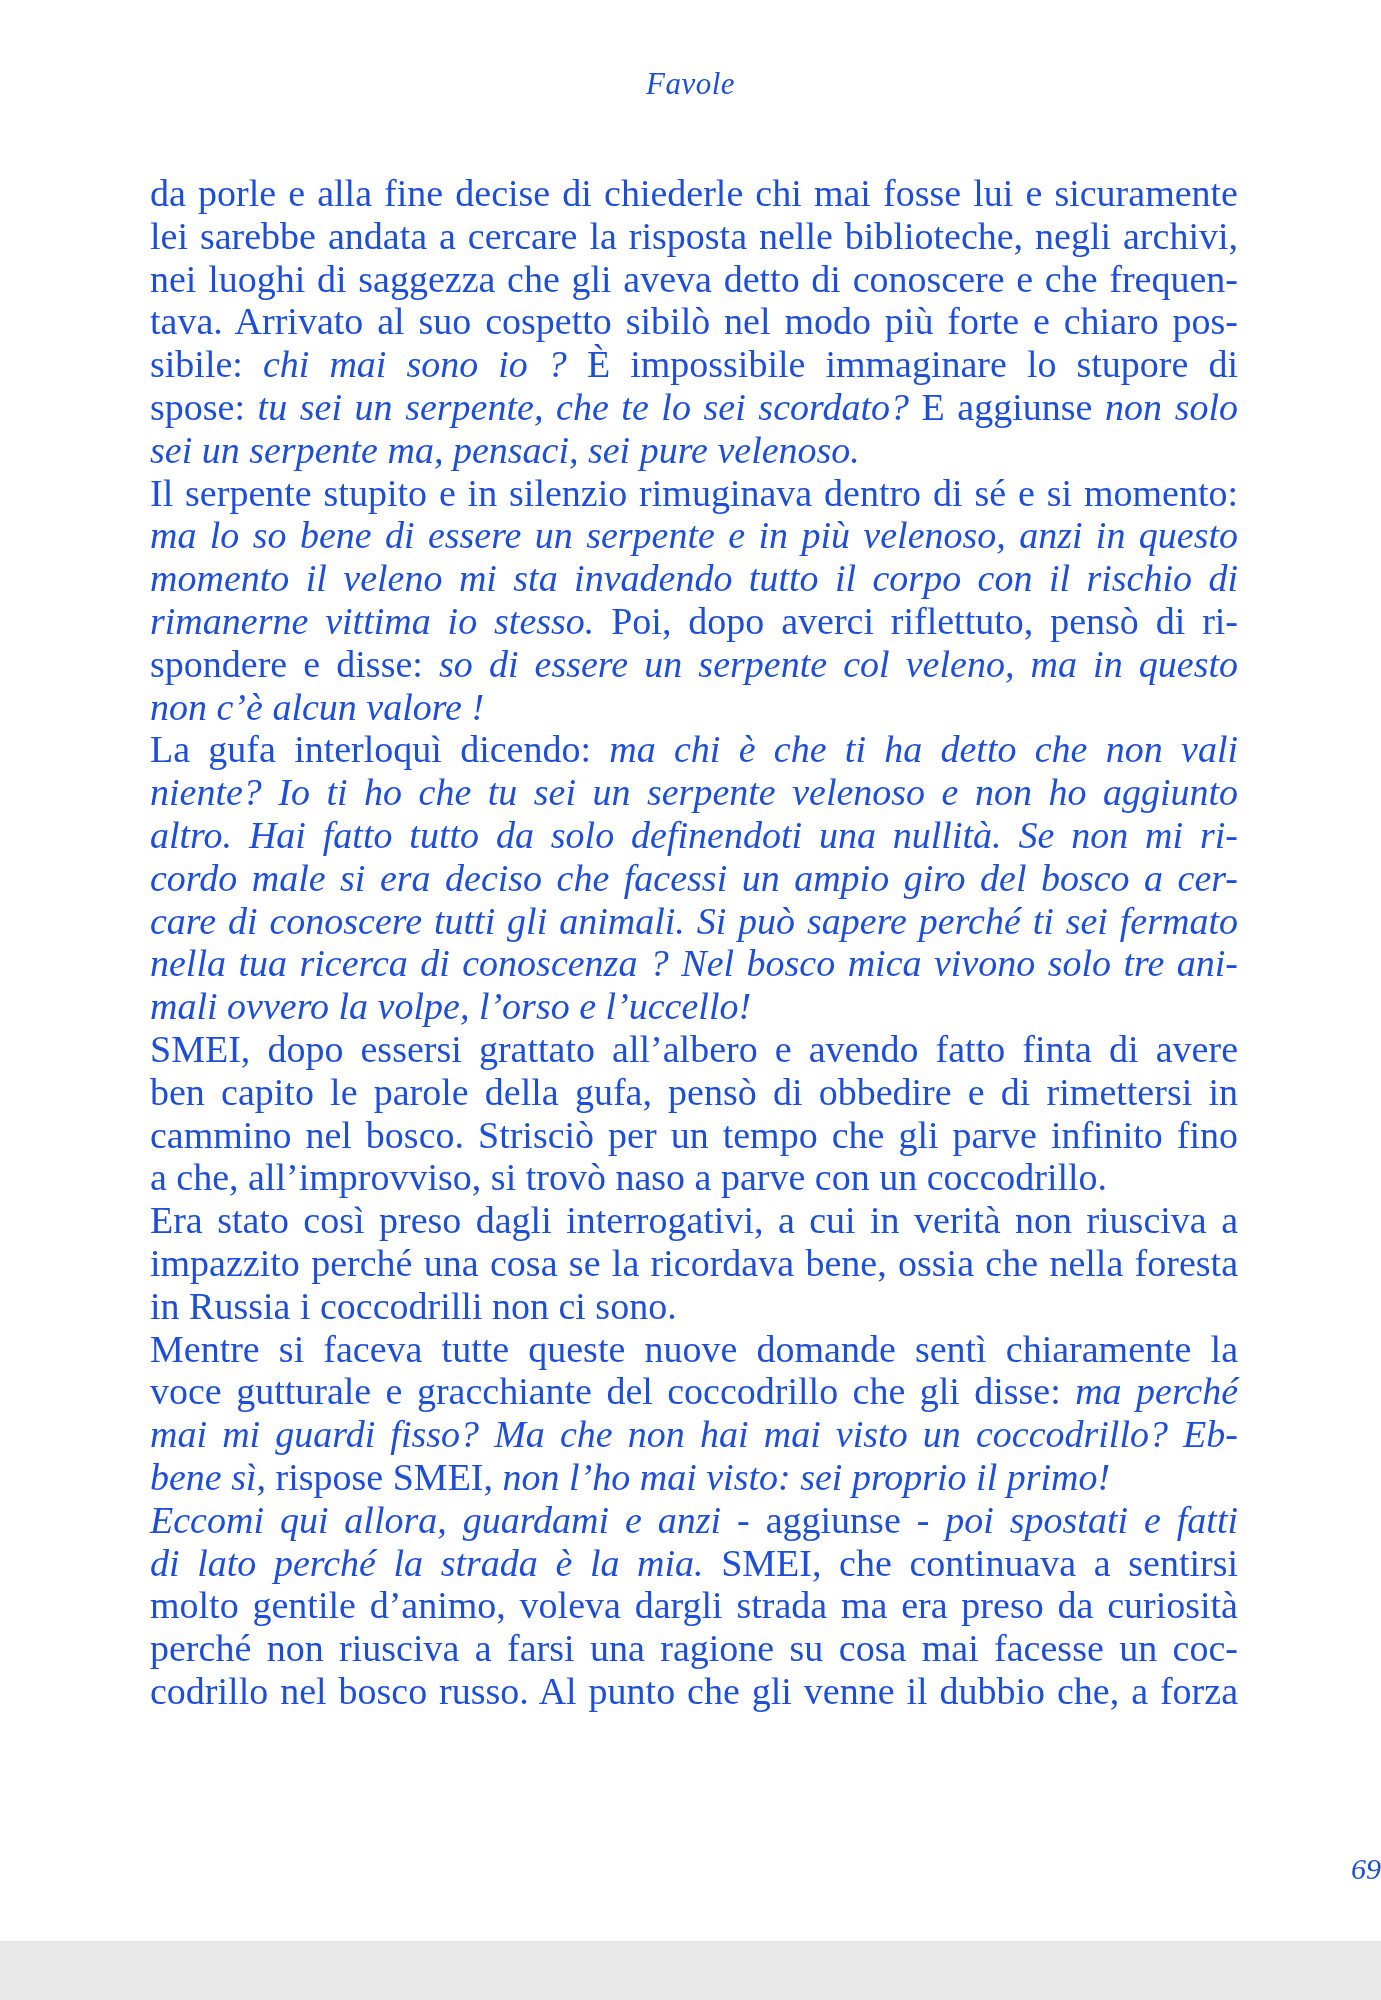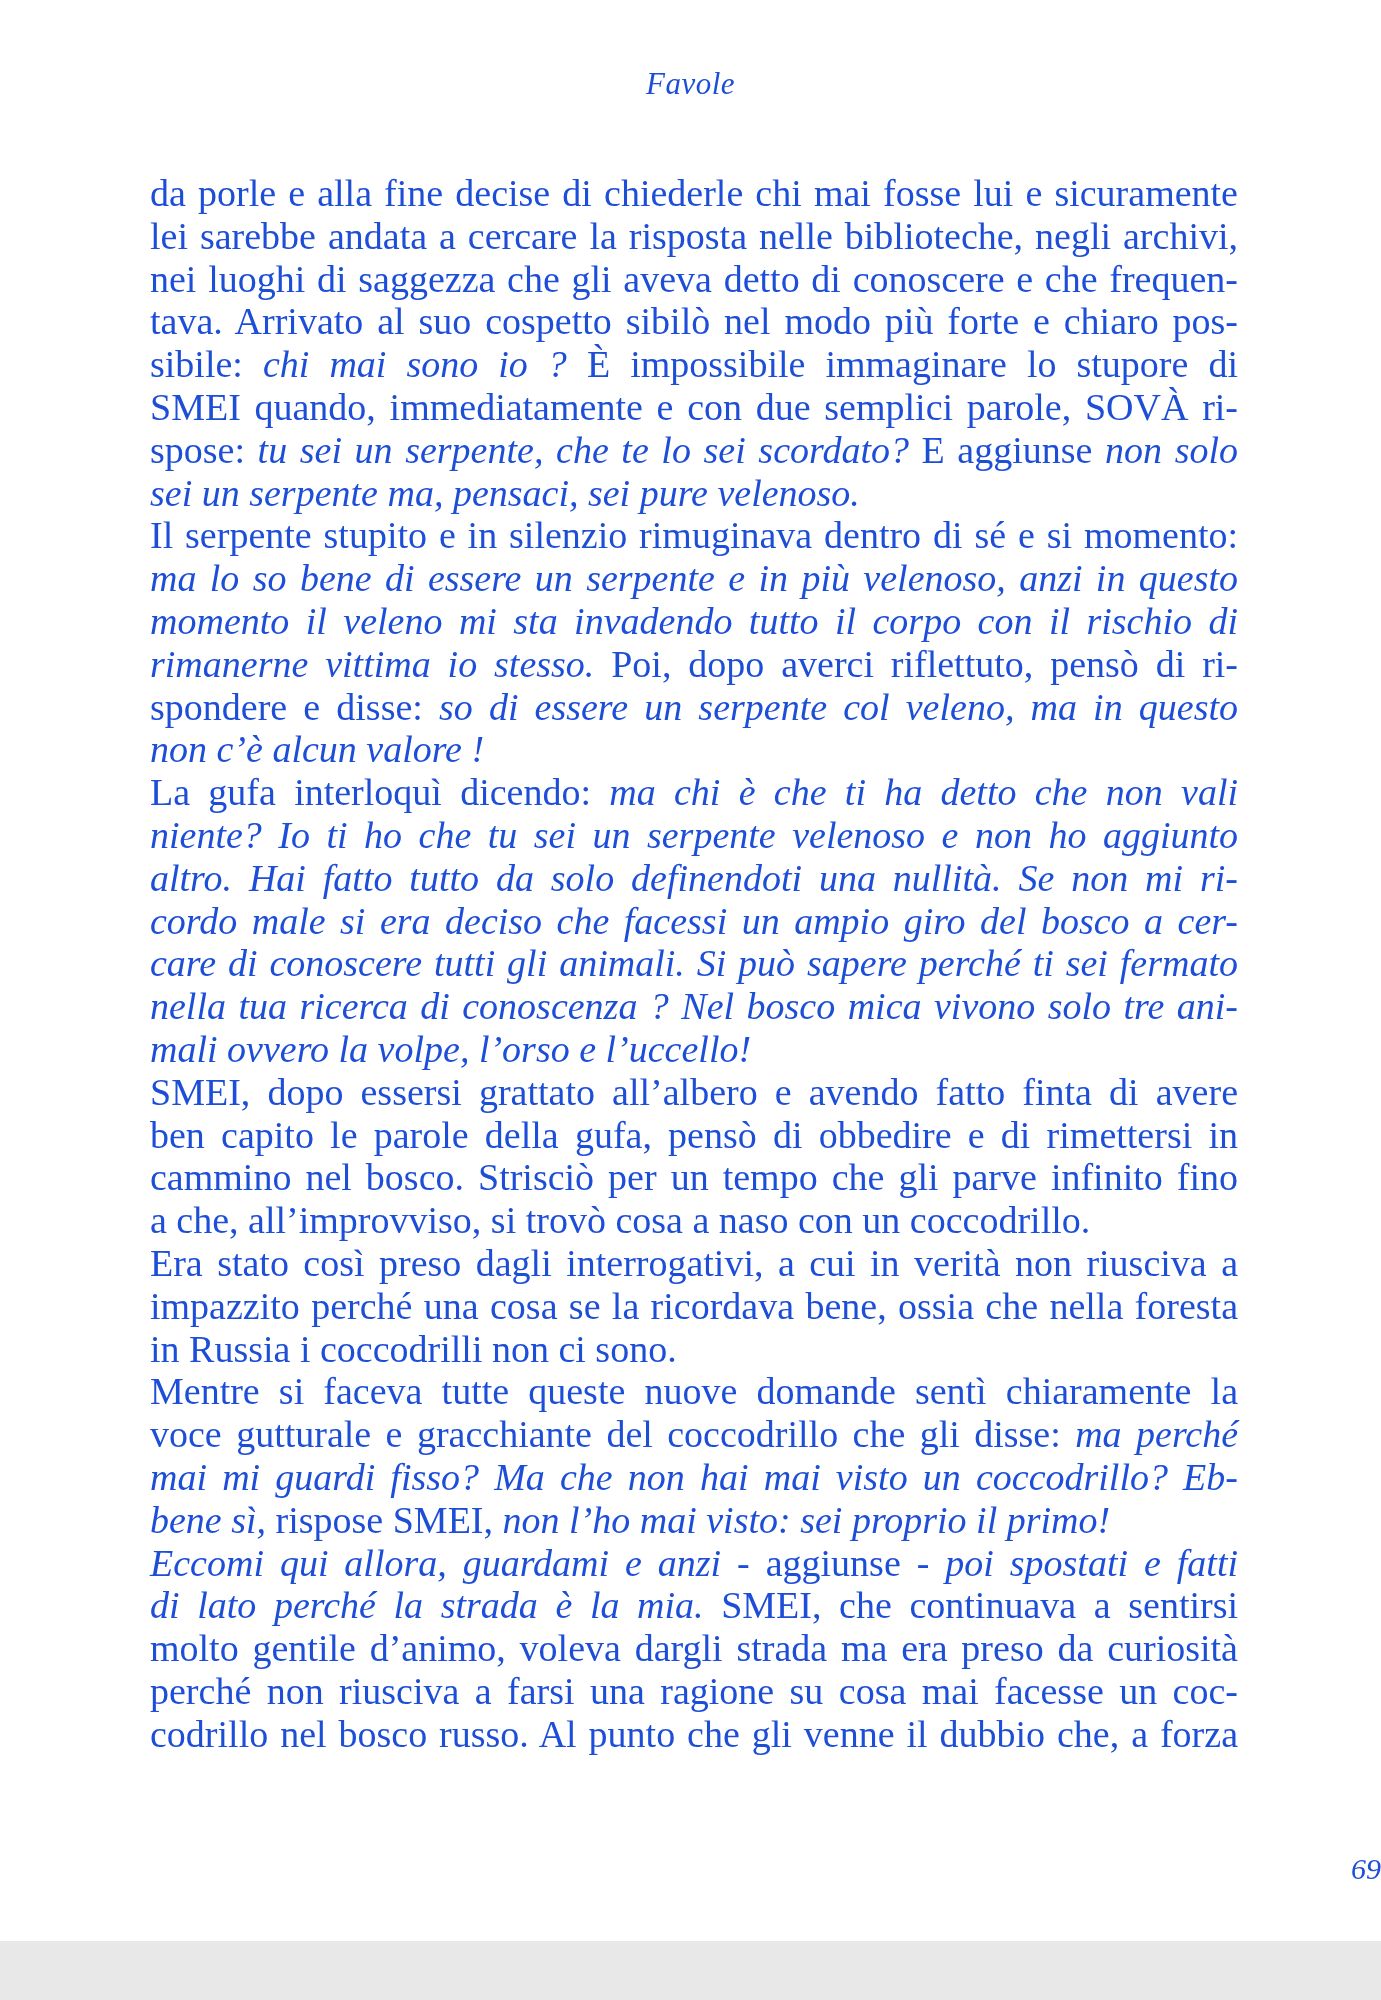--- a/index.html
+++ b/index.html
@@ -60,40 +60,39 @@
 
 <div class="page">
   <div class="running-header">Favole</div>
 
   <div class="body-text">
       <div class="line"><span>da porle e alla fine decise di chiederle chi mai fosse lui e sicuramente</span></div>
       <div class="line"><span>lei sarebbe andata a cercare la risposta nelle biblioteche, negli archivi,</span></div>
       <div class="line"><span>nei luoghi di saggezza che gli aveva detto di conoscere e che frequen-</span></div>
       <div class="line"><span>tava. Arrivato al suo cospetto sibilò nel modo più forte e chiaro pos-</span></div>
       <div class="line"><span>sibile: </span><span class="it">chi mai sono io ? </span><span>È impossibile immaginare lo stupore di</span></div>
-      <div class="line"><span>SMEI quando, immediatamente e con due semplici parole, SOVÀ ri-</span></div>
       <div class="line"><span>spose: </span><span class="it">tu sei un serpente, che te lo sei scordato? </span><span>E aggiunse </span><span class="it">non solo</span></div>
       <div class="line end"><span class="it">sei un serpente ma, pensaci, sei pure velenoso.</span></div>
       <div class="line"><span>Il serpente stupito e in silenzio rimuginava dentro di sé e si momento:</span></div>
       <div class="line"><span class="it">ma lo so bene di essere un serpente e in più velenoso, anzi in questo</span></div>
       <div class="line"><span class="it">momento il veleno mi sta invadendo tutto il corpo con il rischio di</span></div>
       <div class="line"><span class="it">rimanerne vittima io stesso. </span><span>Poi, dopo averci riflettuto, pensò di ri-</span></div>
       <div class="line"><span>spondere e disse: </span><span class="it">so di essere un serpente col veleno, ma in questo</span></div>
       <div class="line end"><span class="it">non c’è alcun valore !</span></div>
       <div class="line"><span>La gufa interloquì dicendo: </span><span class="it">ma chi è che ti ha detto che non vali</span></div>
       <div class="line"><span class="it">niente? Io ti ho che tu sei un serpente velenoso e non ho aggiunto</span></div>
       <div class="line"><span class="it">altro. Hai fatto tutto da solo definendoti una nullità. Se non mi ri-</span></div>
       <div class="line"><span class="it">cordo male si era deciso che facessi un ampio giro del bosco a cer-</span></div>
       <div class="line"><span class="it">care di conoscere tutti gli animali. Si può sapere perché ti sei fermato</span></div>
       <div class="line"><span class="it">nella tua ricerca di conoscenza ? Nel bosco mica vivono solo tre ani-</span></div>
       <div class="line end"><span class="it">mali ovvero la volpe, l’orso e l’uccello!</span></div>
       <div class="line"><span>SMEI, dopo essersi grattato all’albero e avendo fatto finta di avere</span></div>
       <div class="line"><span>ben capito le parole della gufa, pensò di obbedire e di rimettersi in</span></div>
       <div class="line"><span>cammino nel bosco. Strisciò per un tempo che gli parve infinito fino</span></div>
-      <div class="line end"><span>a che, all’improvviso, si trovò cosa a naso con un coccodrillo.</span></div>
+      <div class="line end"><span>a che, all’improvviso, si trovò naso a parve con un coccodrillo.</span></div>
       <div class="line"><span>Era stato così preso dagli interrogativi, a cui in verità non riusciva a</span></div>
       <div class="line"><span>impazzito perché una cosa se la ricordava bene, ossia che nella foresta</span></div>
       <div class="line end"><span>in Russia i coccodrilli non ci sono.</span></div>
       <div class="line"><span>Mentre si faceva tutte queste nuove domande sentì chiaramente la</span></div>
       <div class="line"><span>voce gutturale e gracchiante del coccodrillo che gli disse: </span><span class="it">ma perché</span></div>
       <div class="line"><span class="it">mai mi guardi fisso? Ma che non hai mai visto un coccodrillo? Eb-</span></div>
       <div class="line end"><span class="it">bene sì, </span><span>rispose SMEI, </span><span class="it">non l’ho mai visto: sei proprio il primo!</span></div>
       <div class="line"><span class="it">Eccomi qui allora, guardami e anzi </span><span>- aggiunse - </span><span class="it">poi spostati e fatti</span></div>
       <div class="line"><span class="it">di lato perché la strada è la mia. </span><span>SMEI, che continuava a sentirsi</span></div>
       <div class="line"><span>molto gentile d’animo, voleva dargli strada ma era preso da curiosità</span></div>

